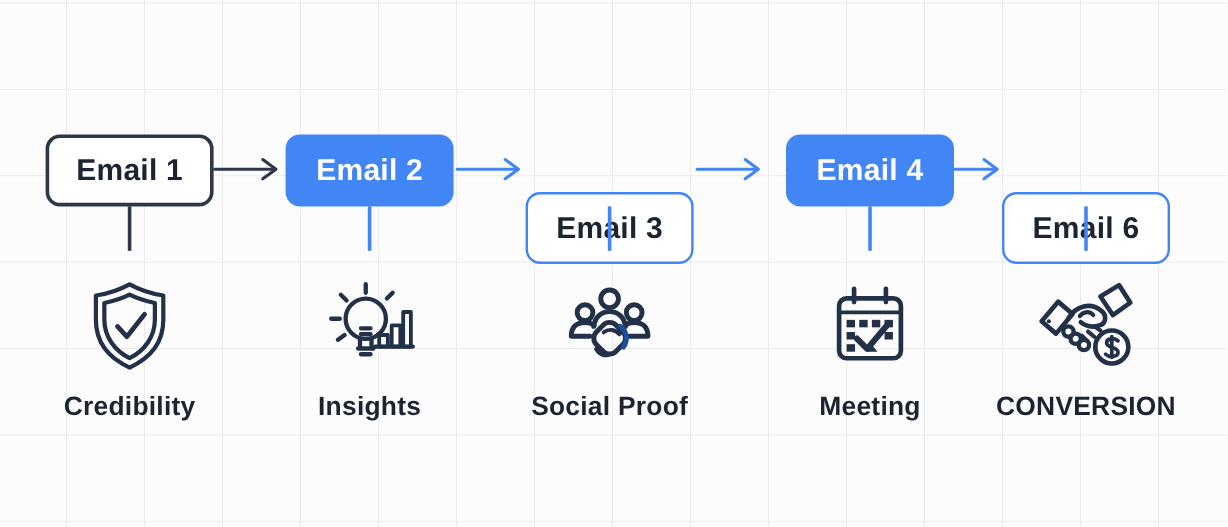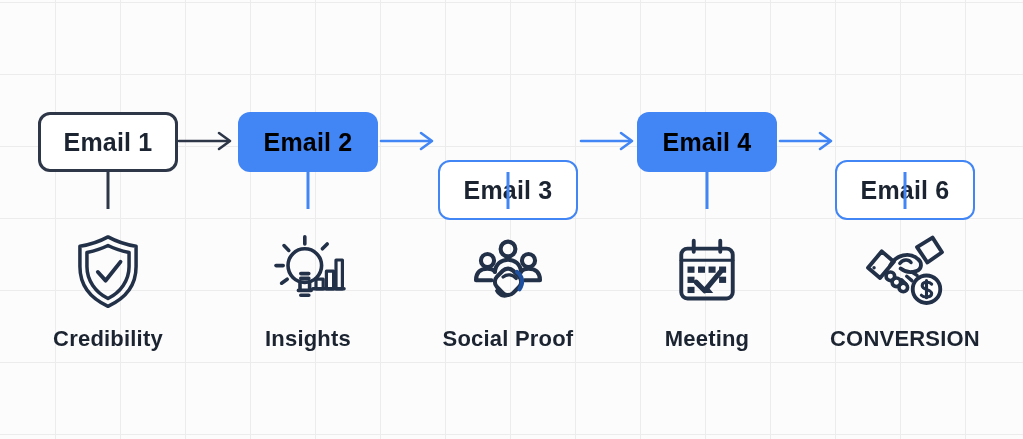--- a/index.html
+++ b/index.html
@@ -16,31 +16,31 @@
     position:relative;width:1023px;height:439px;overflow:hidden;
     background-color:var(--bg);
     background-image:
       linear-gradient(var(--grid) 1px, transparent 1px),
       linear-gradient(90deg, var(--grid) 1px, transparent 1px);
     background-size:65px 72px;
     background-position:-10px 2px;
     font-family:"Liberation Sans", sans-serif;
   }
   .col{position:absolute;top:0;width:200px;height:439px;}
-  .col.c0{left:8px;} .col.c1{left:208px;} .col.c2{left:408px;} .col.c3{left:607px;text-decoration:underline;} .col.c4{left:805px;}
+  .col.c0{left:8px;} .col.c1{left:208px;} .col.c2{left:408px;} .col.c3{left:625px;text-decoration:underline;} .col.c4{left:805px;}
 
   .email-box{
     position:absolute;top:112px;left:50%;transform:translateX(-50%);
     width:140px;height:60px;border-radius:12px;box-sizing:border-box;
     display:flex;align-items:center;justify-content:center;
     font-size:25px;font-weight:600;letter-spacing:.2px;
   }
   .email-box.outline-dark{background:#fff;border:3px solid var(--ink-border);color:var(--text-dark);}
   .email-box.outline-blue{background:#fff;border:2.5px solid var(--accent);color:var(--text-dark);margin-top:48px;}
-  .email-box.filled-blue{background:var(--accent);border:none;color:#000000;}
+  .email-box.filled-blue{background:var(--accent);border:none;color:#ffffff;}
 
   .connector{position:absolute;top:172px;left:50%;transform:translateX(-50%);width:3px;height:37px;}
   .connector.dark{background:var(--ink-border);}
   .connector.blue{background:var(--accent);}
 
   .icon-wrap{
     position:absolute;top:226px;left:50%;transform:translateX(-50%);
     width:92px;height:92px;display:flex;align-items:center;justify-content:center;
   }
   .icon-wrap svg{stroke:var(--ink);fill:none;stroke-linecap:round;stroke-linejoin:round;}

